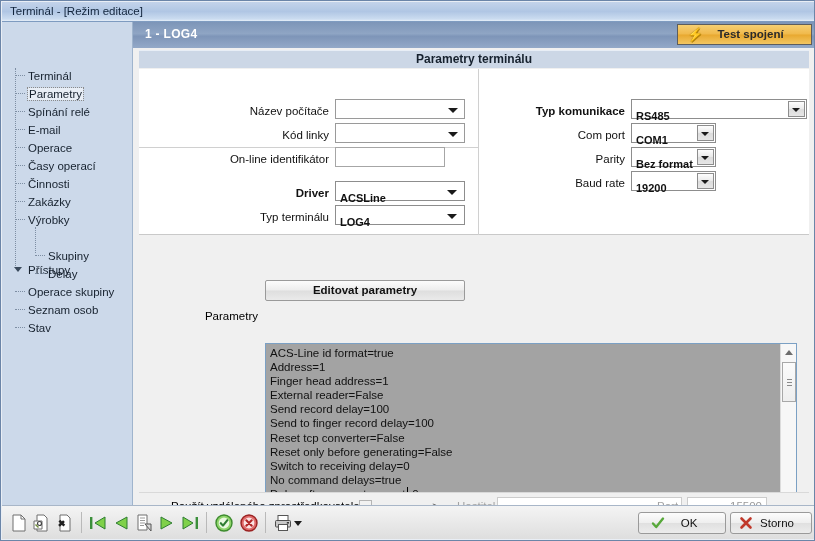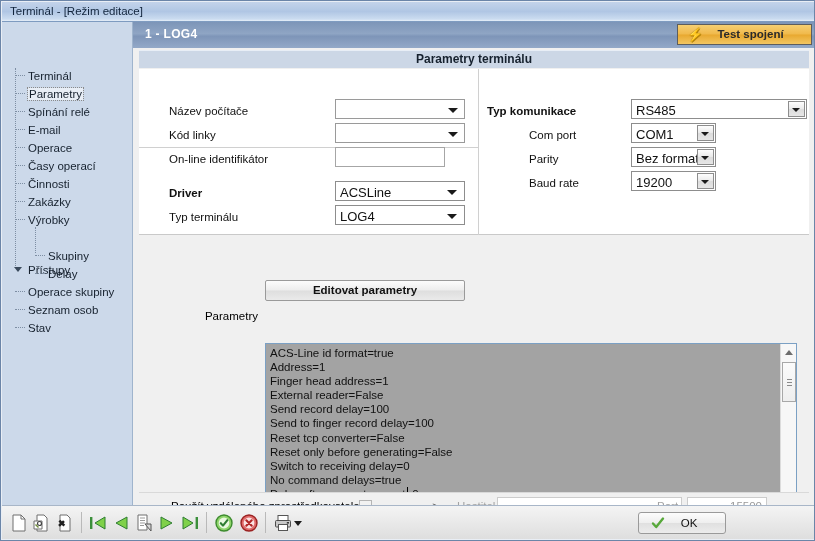--- a/index.html
+++ b/index.html
@@ -155,21 +155,21 @@
   .hdiv-left {
     position: absolute; left: 0px; top: 78px;
     width: 339px; height: 1px;
     background: #d0d0d0;
   }
 
   .fld-label {
     position: absolute;
     font-size: 11.5px;
     color: #111;
-    text-align: left;
+    text-align: right;
     white-space: nowrap;
     line-height: 14px;
   }
   .fld-label.bold { font-weight: bold; }
 
   
   .combo-flat {
     position: absolute;
     background: #ffffff;
     border: 1px solid #9a9a9a;
@@ -208,22 +208,22 @@
   
   .combo-3d {
     position: absolute;
     background: #ffffff;
     border: 1px solid #8d8d8d;
     box-sizing: border-box;
     height: 20px;
     cursor: pointer;
   }
   .combo-3d .val {
-    position: absolute; left: 4px; top: 3px;
-    font-size: 13px; color: #111;
+    position: absolute; left: 4px; top: 10px;
+    font-size: 11px; color: #111; font-weight: bold;
   }
   .combo-3d .btn {
     position: absolute; right: 1px; top: 1px;
     width: 17px; height: 16px;
     background: linear-gradient(to bottom, #fdfdfd 0%, #eaeaea 48%, #dcdcdc 52%, #e6e6e6 100%);
     border: 1px solid #8d8d8d;
     box-sizing: border-box;
   }
   .combo-3d .btn .arr {
     position: absolute; left: 3px; top: 6px;
@@ -683,15 +683,23 @@
     </div>
 
     <div class="okbtn" style="right:89px; width:88px;">
       <span class="g">
         <svg width="14" height="14" viewBox="0 0 14 14">
           <path d="M2 7.5 L5.2 11 L12 2.6" fill="none" stroke="#57a83a" stroke-width="2.4" stroke-linecap="round" stroke-linejoin="round"></path>
         </svg>
       </span>
       <span class="lb">OK</span>
     </div>
+    <div class="okbtn" style="right:3px; width:82px;">
+      <span class="g" style="left:8px">
+        <svg width="14" height="14" viewBox="0 0 14 14">
+          <path d="M2.5 2.5 L11.5 11.5 M11.5 2.5 L2.5 11.5" stroke="#c0392b" stroke-width="2.6" stroke-linecap="round"></path>
+        </svg>
+      </span>
+      <span class="lb" style="margin-left:12px">Storno</span>
+    </div>
   </div>
 
 </div>
 
 </body></html>

